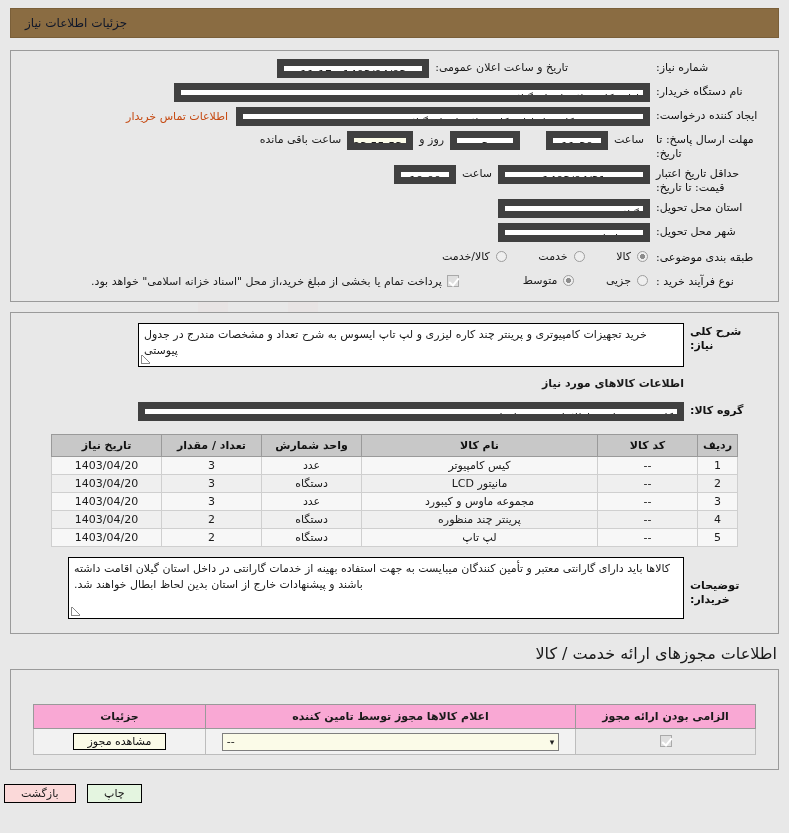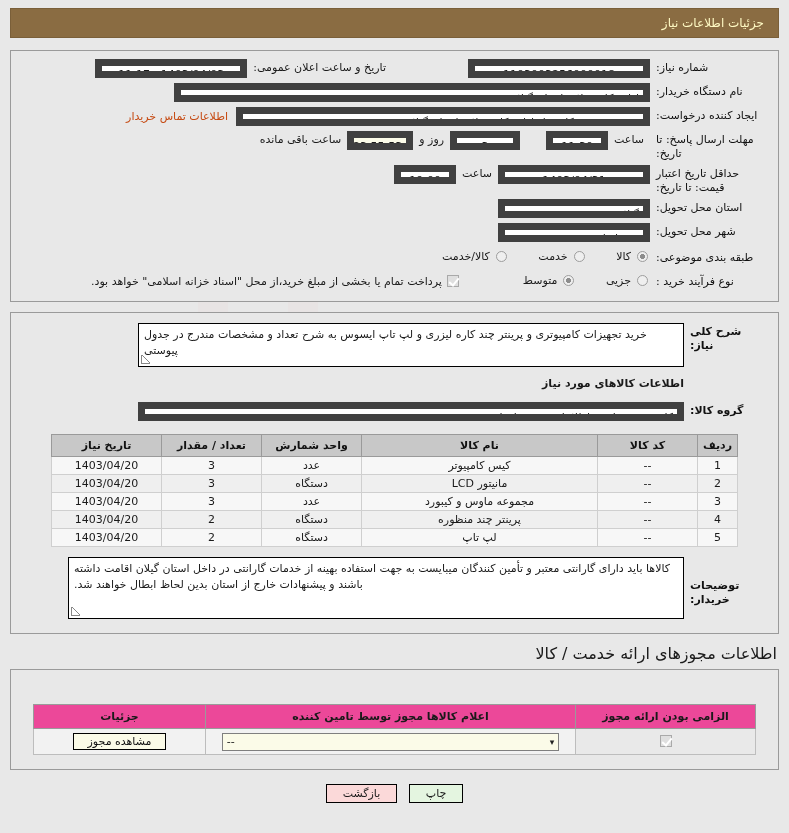--- a/index.html
+++ b/index.html
@@ -31,22 +31,22 @@
     opacity: .55;
   }
 
   .content { position: relative; z-index: 2; }
 
   
   .titlebar {
     margin: 8px 10px 0 10px;
     height: 30px;
     background: #8a6c42;
-    color: #fef9c3;
-    display: flex; align-items: center; justify-content: flex-start;
+    color: #0f172a;
+    display: flex; align-items: center; justify-content: flex-end;
     padding: 0 14px;
     font-size: 12px;
     border: 1px solid #7a5f39;
   }
 
   
   .panel {
     margin: 12px 10px 0 10px;
     border: 1px solid #9a9a9a;
     background: #e8e8e8;
@@ -121,37 +121,37 @@
 
   .plain-line { font-size: 16px; text-align: right; margin: 10px 12px 0 0; }
 
   
   .permit-panel {
     margin: 6px 10px 0 10px; border: 1px solid #9a9a9a; background: #e8e8e8;
     padding: 34px 22px 14px 22px;
   }
   table.permit { width: 100%; border-collapse: collapse; font-size: 11px; }
   table.permit th {
-    background: #ec4899; border: 1px solid #9a9a9a; height: 24px; font-weight: bold;
+    background: #f9a8d4; border: 1px solid #9a9a9a; height: 24px; font-weight: bold;
   }
   table.permit td {
     border: 1px solid #bdbdbd; height: 26px; text-align: center; background: #f2f2f2;
   }
   .sel {
     background: #fbfbe8; border: 1px solid #7f7f7f; height: 18px; width: 92%;
     display:inline-flex; align-items:center; justify-content: space-between;
     padding: 0 4px; font-size: 11px; margin: 0 auto;
   }
   .caret { font-size: 9px; color:#222; }
   .btn-sm {
     background:#fbfbe8; border:1px solid #000; font-size: 11px; padding: 1px 14px;
     display:inline-block; color:#111;
   }
 
-  .footer { margin-top: 14px; text-align: center; padding-bottom: 14px; }
+  .footer { margin-top: 14px; text-align: left; padding-bottom: 14px; }
   .btn {
     border: 1px solid #000; font-size: 11px; padding: 2px 16px; margin: 0 4px;
     display: inline-block; cursor: pointer;
   }
   .btn.print { background: #e4f5e0; }
   .btn.back { background: #fbd9d9; }
 </style>
 </head>
 <body>
 
@@ -168,21 +168,20 @@
   <div class="content">
 
     <div class="titlebar">
       <span>جزئیات اطلاعات نیاز</span>
     </div>
 
     <div class="panel">
 
       <div class="row">
         <div class="lbl">شماره نیاز:</div>
-        <div class="fld" style="width:182px">1103003256000018</div>
         <div class="mid-lbl" style="margin-right:76px">تاریخ و ساعت اعلان عمومی:</div>
         <div class="fld" style="width:152px">1403/04/03 - 11:17</div>
       </div>
 
       <div class="row">
         <div class="lbl">نام دستگاه خریدار:</div>
         <div class="fld right" style="width:476px">اداره کل شیلات استان گیلان</div>
       </div>
 
       <div class="row">

